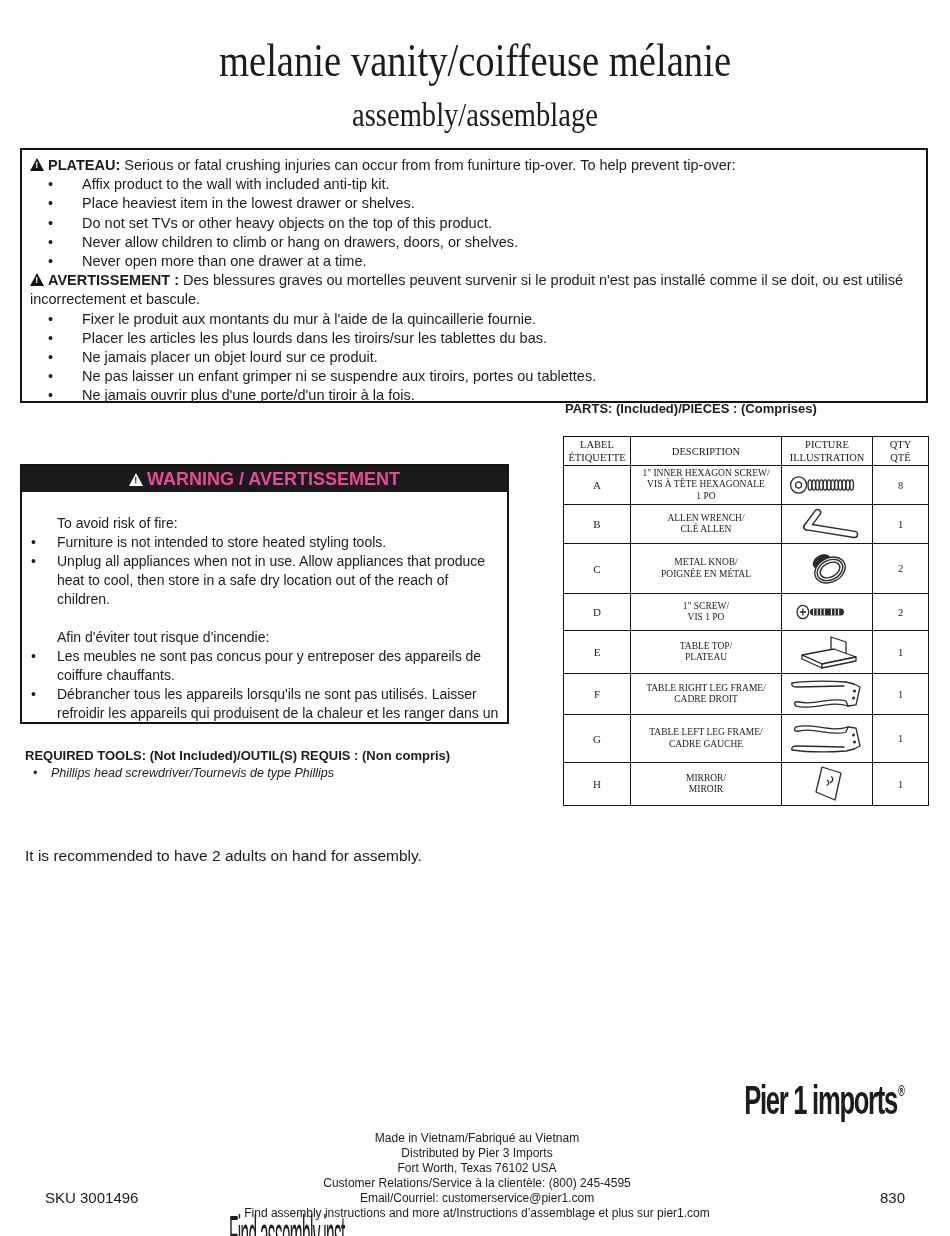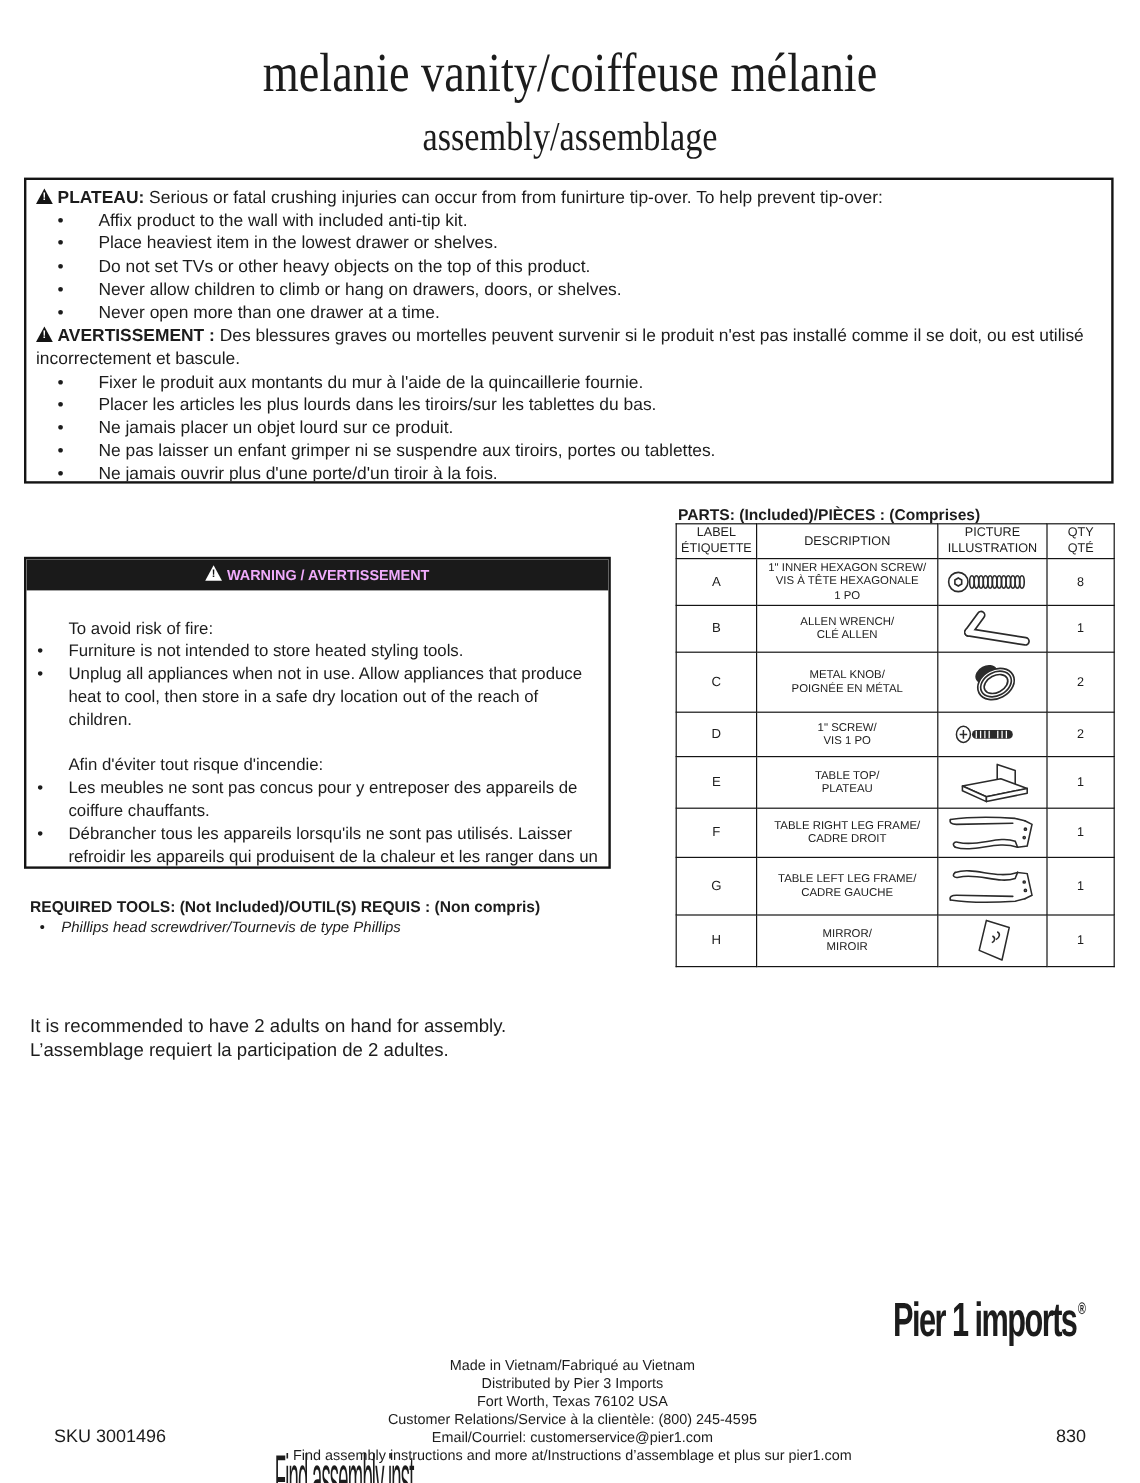--- a/index.html
+++ b/index.html
@@ -26,35 +26,35 @@
   
   .tip-box{position:absolute;left:20px;top:148px;width:888px;height:245px;
            border:2px solid #141414;padding:6px 8px 0 8px;font-size:14.5px;line-height:19.2px;
            overflow:hidden;}
   .tip-box p{margin:0;}
   .tip-box ul{list-style:none;margin:0;padding:0;}
   .tip-box li{position:relative;padding-left:52px;}
   .tip-box li::before{content:"•";position:absolute;left:18px;}
 
   
-  .parts-heading{position:absolute;left:565px;top:421px;font-weight:bold;font-size:13px;}
+  .parts-heading{position:absolute;left:565px;top:401px;font-weight:bold;font-size:13px;}
   .parts-table{position:absolute;left:563px;top:436px;border-collapse:collapse;table-layout:fixed;
-               background:#fff;}
+               background:#fff;font-family:Liberation Serif, serif;}
   .parts-table th,.parts-table td{border:1.5px solid #141414;text-align:center;
                vertical-align:middle;padding:1px 2px;}
   .parts-table th{font-weight:normal;font-size:10.5px;line-height:13px;}
   td.lab{font-size:11px;}
   td.desc{font-size:9.5px;line-height:11.5px;}
   td.qty{font-size:10.5px;}
   td.pic svg{display:block;margin:0 auto;}
 
   
   .fire-box{position:absolute;left:20px;top:464px;width:485px;height:256px;
             border:2px solid #141414;overflow:hidden;}
-  .fire-head{height:26px;background:#1a1a1a;color:#f0abfc;font-weight:bold;font-size:12px;
+  .fire-head{height:26px;background:#1a1a1a;color:#ec4899;font-weight:bold;font-size:18px;
             line-height:26px;text-align:center;}
   .fire-body{padding:22px 6px 0 0;font-size:14px;line-height:19px;}
   .fire-body p{margin:0;padding-left:35px;}
   .fire-body ul{list-style:none;margin:0;padding:0;}
   .fire-body li{position:relative;padding-left:35px;}
   .fire-body li::before{content:"•";position:absolute;left:9px;}
   .gap{margin-top:19px !important;}
 
   
   .tools{position:absolute;left:25px;top:748px;font-size:12.5px;line-height:16px;}
@@ -271,21 +271,20 @@
 
   <div class="tools">
     <div class="tools-head">REQUIRED TOOLS: (Not Included)/OUTIL(S) REQUIS : (Non compris)</div>
     <ul>
       <li>Phillips head screwdriver/Tournevis de type Phillips</li>
     </ul>
   </div>
 
   <div class="note">
     <div>It is recommended to have 2 adults on hand for assembly.</div>
-    <div>L’assemblage requiert la participation de 2 adultes.</div>
   </div>
 
   <div class="logo">
     <span class="logo-inner"><span class="logo-text">Pier 1 imports</span><span class="reg">®</span></span>
   </div>
   <div class="footer-lines">
     <div>Made in Vietnam/Fabriqué au Vietnam</div>
     <div>Distributed by Pier 3 Imports</div>
     <div>Fort Worth, Texas 76102 USA</div>
     <div>Customer Relations/Service à la clientèle: (800) 245-4595</div>

